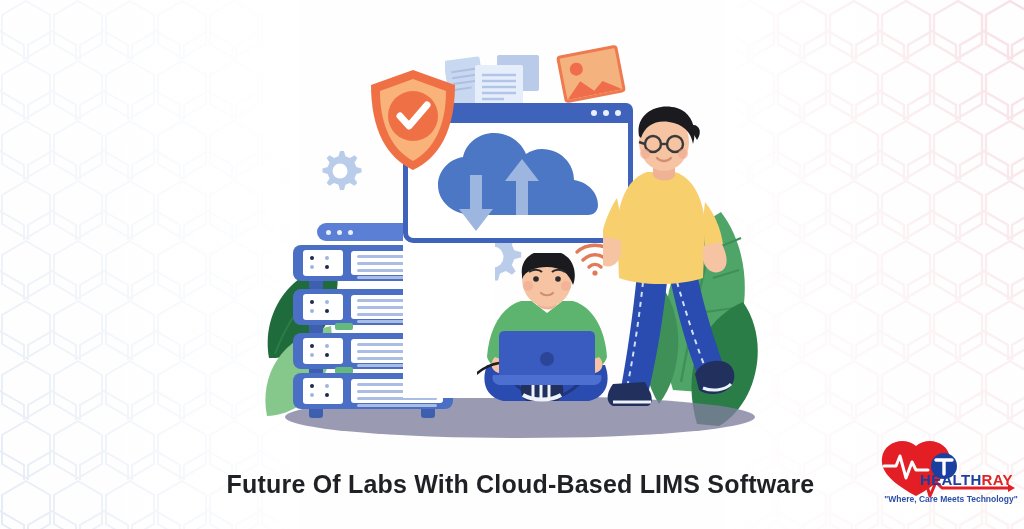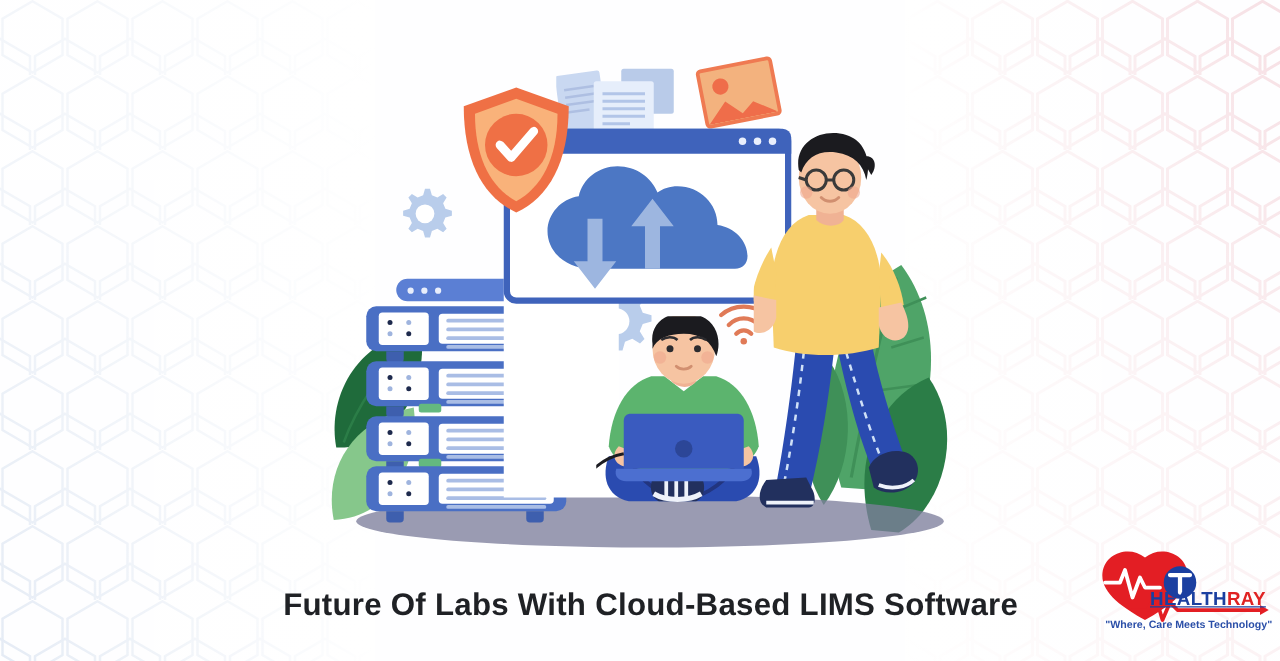--- a/index.html
+++ b/index.html
@@ -101,21 +101,21 @@
   
   .caption{
     position:absolute;left:0;right:0;top:470px;text-align:center;
     font-size:25px;font-weight:bold;color:#1f2125;letter-spacing:.2px;padding-left:17px;
   }
 
   
   .logo{position:absolute;left:878px;top:438px;width:140px;height:78px;}
   .logo-word{
     position:absolute;left:42px;top:33px;
-    font-size:15px;font-weight:bold;letter-spacing:.3px;color:#1b3fa0;text-decoration:underline;
+    font-size:15px;font-weight:bold;letter-spacing:.3px;color:#1b3fa0;
   }
   .logo-word .ray{color:#e02323;}
   .logo-tag{
     position:absolute;left:6px;top:56px;width:134px;text-align:center;
     font-size:8.5px;font-weight:bold;color:#2b4fa8;white-space:nowrap;
   }
 </style>
 </head>
 <body>
 

